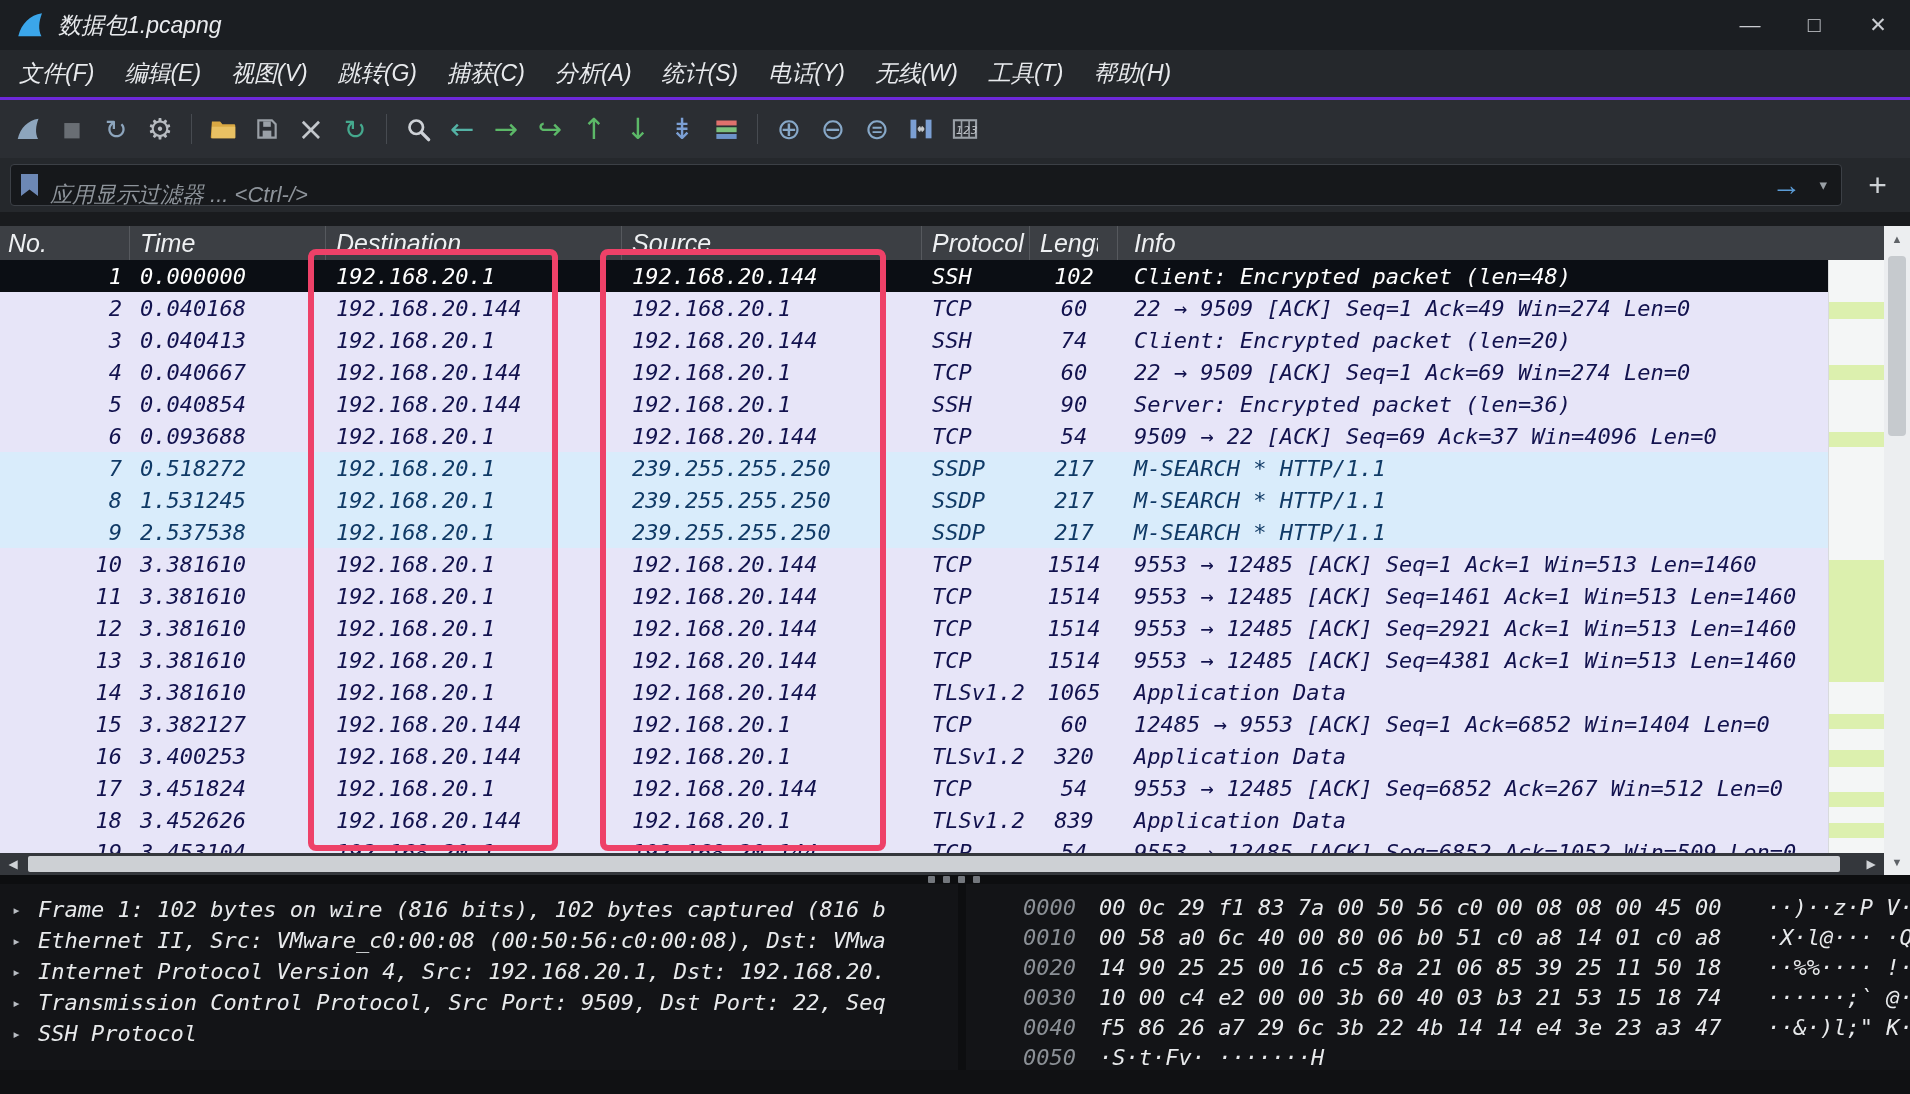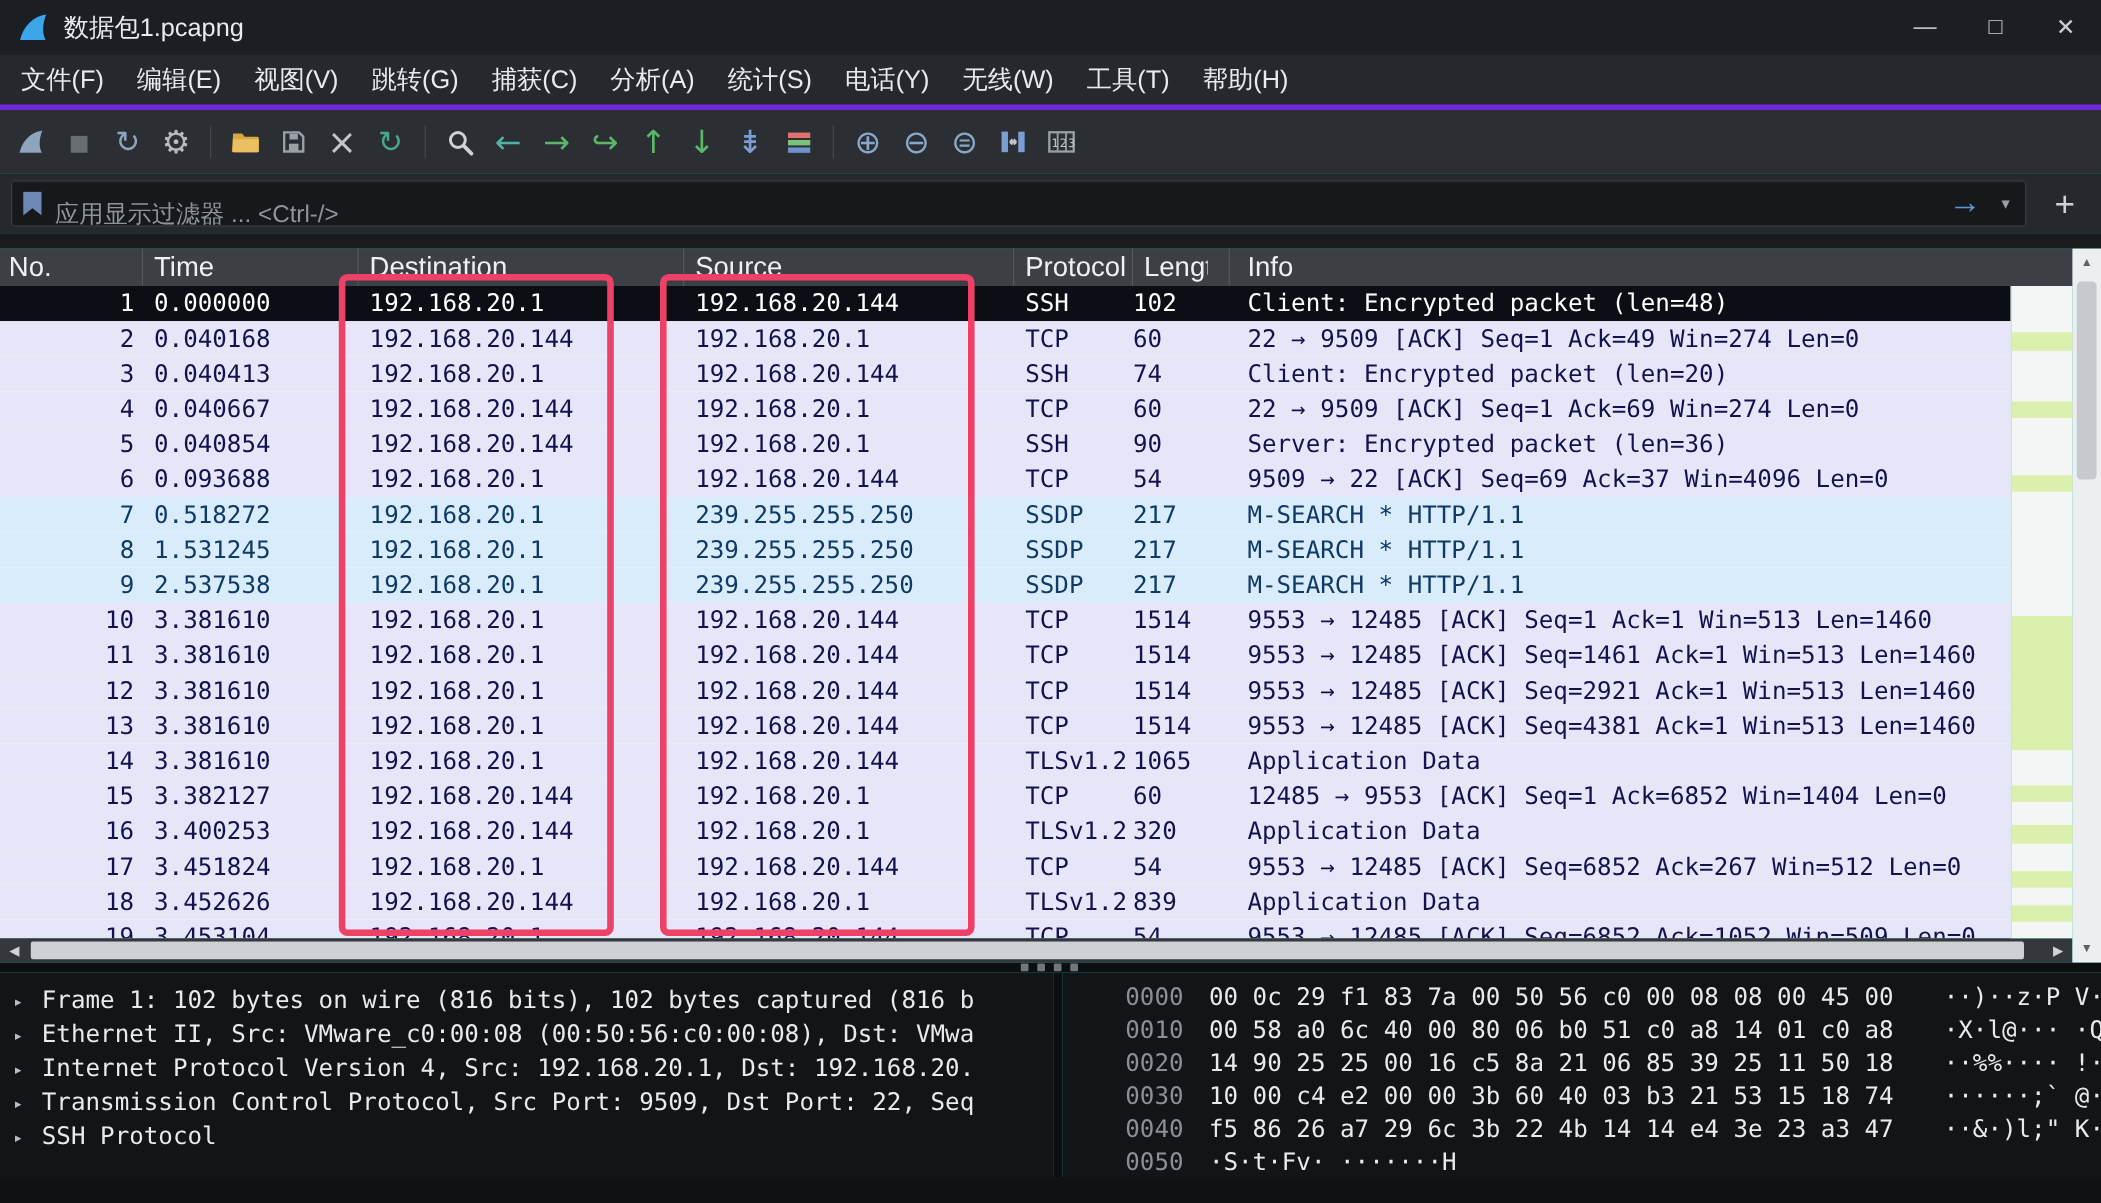--- a/index.html
+++ b/index.html
@@ -1,26 +1,26 @@
 <!DOCTYPE html>
 <html style="--annotation: #ee4168; --row_tcp_bg: #e7e5f8; --row_tcp_fg: #12124e; --row_udp_bg: #d9ecfb; --row_udp_fg: #103a66; --row_sel_bg: #0b0e14; --row_sel_fg: #ffffff; --minimap_band: #dcf0ae; --accent_blue: #5b9bd5;"><head>
 <meta charset="utf-8">
 <style>
   * { box-sizing: border-box; }
   body { margin:0; background:#101113; font-family:"Liberation Sans","DejaVu Sans",sans-serif; }
-  .app { position:relative; width:1910px; height:1070px; background:#14b8a6; overflow:hidden; }
+  .app { position:relative; width:1910px; height:1070px; background:#bef264; overflow:hidden;font-style:italic; }
 
   
   .titlebar { height:50px; background:#1b1e22; display:flex; align-items:center; padding-left:14px; color:#e9ebee; font-size:23px; }
   .logo { width:32px; height:32px; margin-right:12px; flex:0 0 32px; }
   .win-controls { margin-left:auto; display:flex; height:100%; }
   .win-btn { width:64px; display:flex; align-items:center; justify-content:center; color:#c9ccd1; font-size:21px; }
 
   
-  .menubar { height:50px; background:#25282c; display:flex; align-items:flex-end; padding:0 4px; border-bottom:5px solid #6d28d9; }
+  .menubar { height:50px; background:#25282c; display:flex; align-items:flex-end; padding:0 4px; border-bottom:3px solid #6d28d9; }
   .menu-item { padding:0 15px; font-size:23px; color:#e8eaed; height:100%; display:flex; align-items:center; white-space:nowrap; }
 
   
   .toolbar { height:58px; background:#2b2e33; display:flex; align-items:center; padding:0 6px; }
   .tbtn { width:44px; height:46px; display:flex; align-items:center; justify-content:center; border-radius:4px; flex:0 0 44px; }
   .tglyph { line-height:1; display:flex; align-items:center; justify-content:center; font-family:"DejaVu Sans",sans-serif; }
   .tsep { width:1px; height:30px; background:#474b51; margin:0 9px; flex:0 0 1px; }
 
   
   .filterbar { height:54px; background:#25282c; display:flex; align-items:center; padding:6px 10px; gap:12px; }
@@ -43,21 +43,21 @@
 
   .list-body { position:relative; height:593px; width:1828px; overflow:hidden; background:#ffffff;
                font-family:"DejaVu Sans Mono","Liberation Mono",monospace; font-size:22px; z-index:1; }
   .prow { height:32px; align-items:center; white-space:nowrap; }
   .prow span { overflow:hidden; }
   .v-tcp { background:var(--row_tcp_bg); color:var(--row_tcp_fg); }
   .v-udp { background:var(--row_udp_bg); color:var(--row_udp_fg); }
   .v-selected { background:var(--row_sel_bg); color:var(--row_sel_fg); }
   .c-no { text-align:right; padding-right:8px; }
   .c-time,.c-src,.c-dst,.c-proto { padding-left:10px; }
-  .c-len { text-align:left; }
+  .c-len { text-align:center; }
   .c-info { padding-left:16px; }
 
   
   .vscroll { position:absolute; right:0; top:226px; width:26px; height:649px; background:#eceef0; z-index:6; }
   .vs-arrow { height:26px; display:flex; align-items:center; justify-content:center; color:#5f6368; font-size:11px; }
   .vs-arrow.bottom { position:absolute; bottom:0; left:0; right:0; }
   .vs-thumb { position:absolute; left:4px; right:4px; top:30px; height:180px; background:#c6cace; border-radius:4px; }
 
   .minimap { position:absolute; right:26px; top:260px; width:56px; height:593px; background:#f4f6f6; border-left:1px solid #d8dadd; z-index:6; }
   .mm-band { position:absolute; left:0; right:0; background:var(--minimap_band); }

